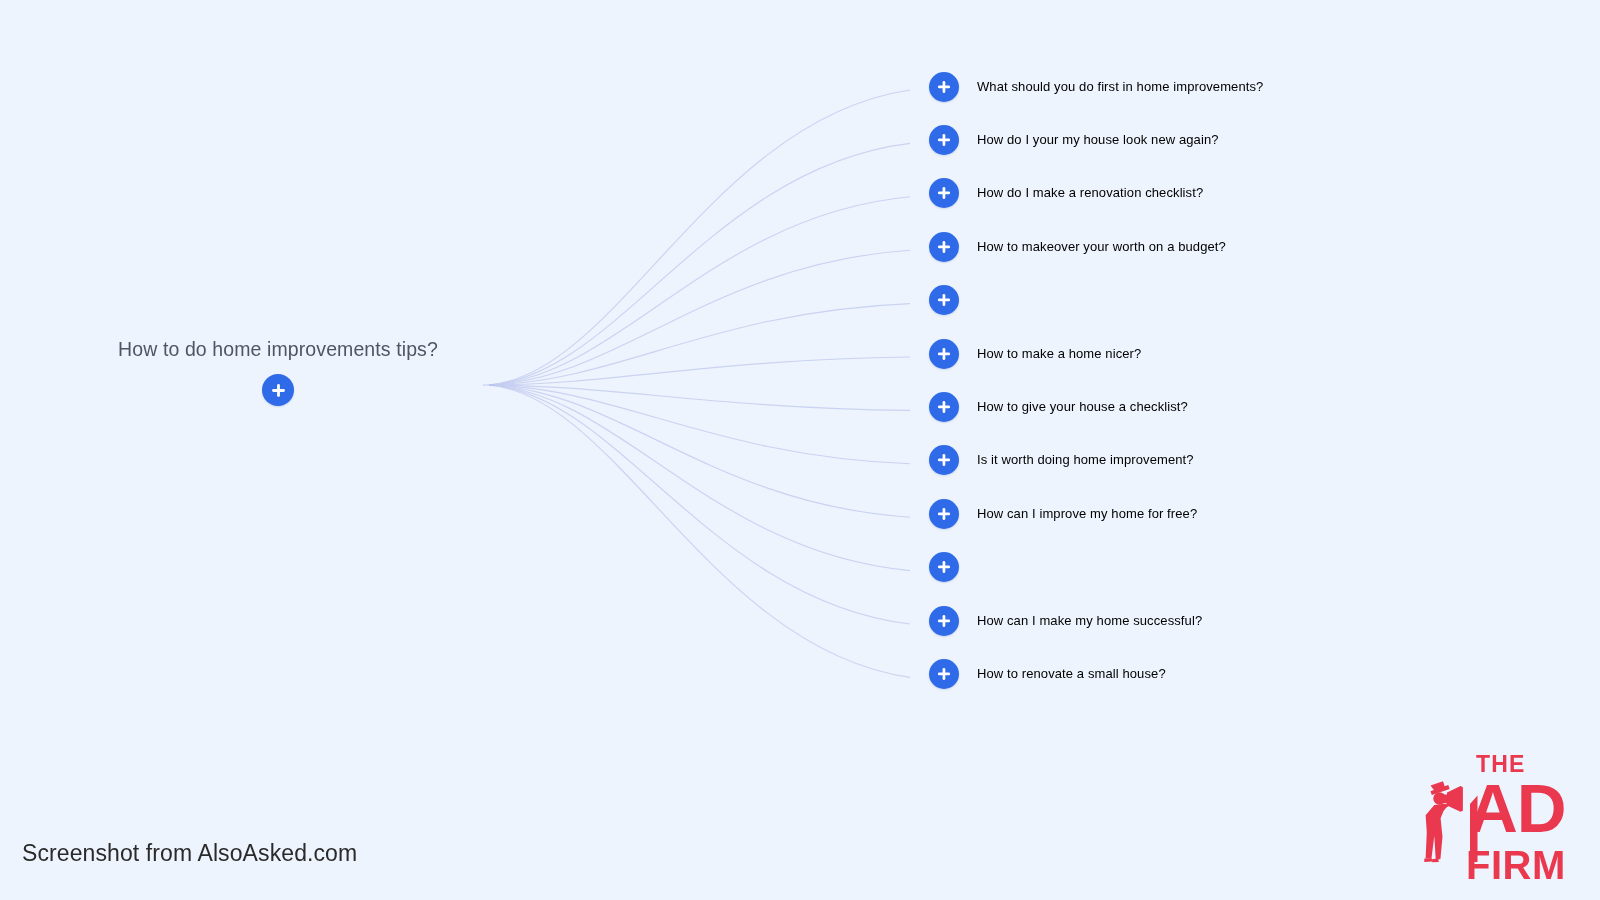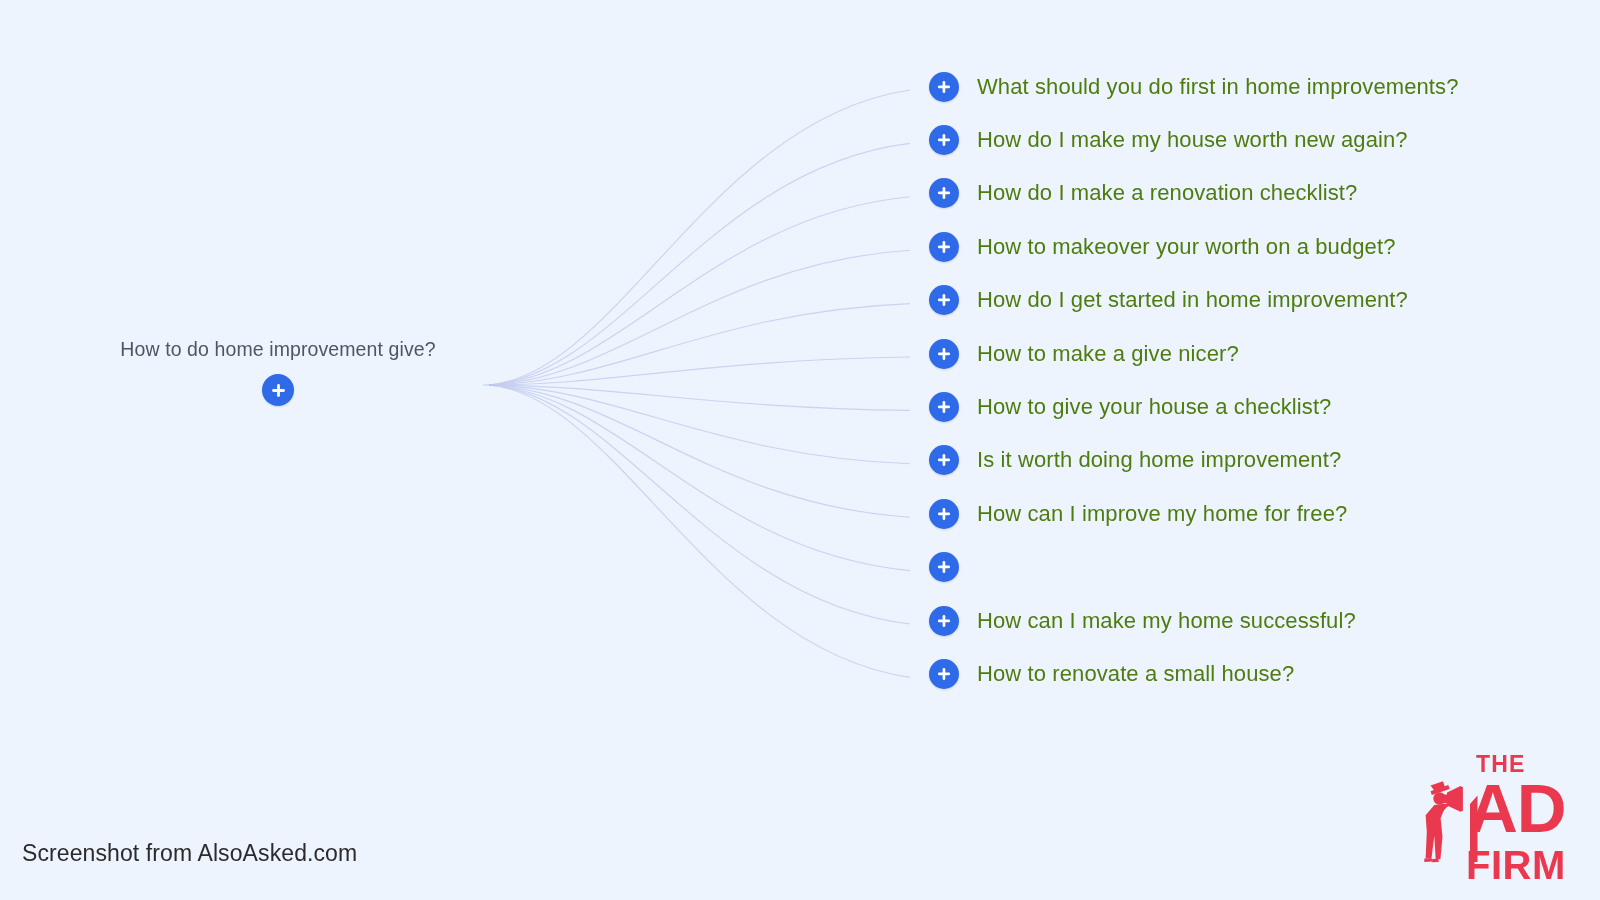--- a/index.html
+++ b/index.html
@@ -87,22 +87,22 @@
     top: 60px;
     width: 640px;
   }
   .question-row {
     height: 53.4px;
     display: flex;
     align-items: center;
     gap: 18px;
   }
   .question-label {
-    font-size: 22px;
-    color: #4d7c0f;
+    font-size: 13px;
+    color: #000000;
     letter-spacing: .1px;
     white-space: nowrap;
     line-height: 24px;
   }
 
   
   #caption {
     position: absolute;
     left: 22px;
     top: 840px;
@@ -135,21 +135,21 @@
       <path d="M489,385 C619,386.016 710,407.85999999999996 910,410.4" opacity="0.8227272727272728"></path>
       <path d="M489,385 C619,388.152 710,455.92 910,463.8" opacity="0.7681818181818182"></path>
       <path d="M489,385 C619,390.288 710,503.98 910,517.2" opacity="0.7136363636363636"></path>
       <path d="M489,385 C619,392.424 710,552.04 910,570.5999999999999" opacity="0.6590909090909092"></path>
       <path d="M489,385 C619,394.56 710,600.1 910,624" opacity="0.6045454545454546"></path>
       <path d="M489,385 C619,396.696 710,648.16 910,677.4" opacity="0.55"></path>
       <path class="hub" d="M483,385 L495,385"></path>
     </svg>
 
   <div id="root-node">
-    <div id="root-label">How to do home improvement give?</div>
+    <div id="root-label">How to do home improvements tips?</div>
     <div id="root-plus-wrap">
       <div class="plus-btn">
         <svg width="19" height="19" viewBox="0 0 19 19">
           <rect x="8.1" y="3.1" width="2.8" height="12.8" rx="1.4" fill="#ffffff"></rect>
           <rect x="3.1" y="8.1" width="12.8" height="2.8" rx="1.4" fill="#ffffff"></rect>
         </svg>
       </div>
     </div>
   </div>
 
@@ -163,21 +163,21 @@
         </div>
         <div class="question-label">What should you do first in home improvements?</div>
       </div>
       <div class="question-row">
         <div class="plus-btn small">
           <svg width="18" height="18" viewBox="0 0 18 18">
             <rect x="7.6" y="2.9" width="2.7" height="12.2" rx="1.35" fill="#ffffff"></rect>
             <rect x="2.9" y="7.6" width="12.2" height="2.7" rx="1.35" fill="#ffffff"></rect>
           </svg>
         </div>
-        <div class="question-label">How do I make my house worth new again?</div>
+        <div class="question-label">How do I your my house look new again?</div>
       </div>
       <div class="question-row">
         <div class="plus-btn small">
           <svg width="18" height="18" viewBox="0 0 18 18">
             <rect x="7.6" y="2.9" width="2.7" height="12.2" rx="1.35" fill="#ffffff"></rect>
             <rect x="2.9" y="7.6" width="12.2" height="2.7" rx="1.35" fill="#ffffff"></rect>
           </svg>
         </div>
         <div class="question-label">How do I make a renovation checklist?</div>
       </div>
@@ -190,30 +190,29 @@
         </div>
         <div class="question-label">How to makeover your worth on a budget?</div>
       </div>
       <div class="question-row">
         <div class="plus-btn small">
           <svg width="18" height="18" viewBox="0 0 18 18">
             <rect x="7.6" y="2.9" width="2.7" height="12.2" rx="1.35" fill="#ffffff"></rect>
             <rect x="2.9" y="7.6" width="12.2" height="2.7" rx="1.35" fill="#ffffff"></rect>
           </svg>
         </div>
-        <div class="question-label">How do I get started in home improvement?</div>
-      </div>
-      <div class="question-row">
-        <div class="plus-btn small">
-          <svg width="18" height="18" viewBox="0 0 18 18">
-            <rect x="7.6" y="2.9" width="2.7" height="12.2" rx="1.35" fill="#ffffff"></rect>
-            <rect x="2.9" y="7.6" width="12.2" height="2.7" rx="1.35" fill="#ffffff"></rect>
-          </svg>
-        </div>
-        <div class="question-label">How to make a give nicer?</div>
+      </div>
+      <div class="question-row">
+        <div class="plus-btn small">
+          <svg width="18" height="18" viewBox="0 0 18 18">
+            <rect x="7.6" y="2.9" width="2.7" height="12.2" rx="1.35" fill="#ffffff"></rect>
+            <rect x="2.9" y="7.6" width="12.2" height="2.7" rx="1.35" fill="#ffffff"></rect>
+          </svg>
+        </div>
+        <div class="question-label">How to make a home nicer?</div>
       </div>
       <div class="question-row">
         <div class="plus-btn small">
           <svg width="18" height="18" viewBox="0 0 18 18">
             <rect x="7.6" y="2.9" width="2.7" height="12.2" rx="1.35" fill="#ffffff"></rect>
             <rect x="2.9" y="7.6" width="12.2" height="2.7" rx="1.35" fill="#ffffff"></rect>
           </svg>
         </div>
         <div class="question-label">How to give your house a checklist?</div>
       </div>

